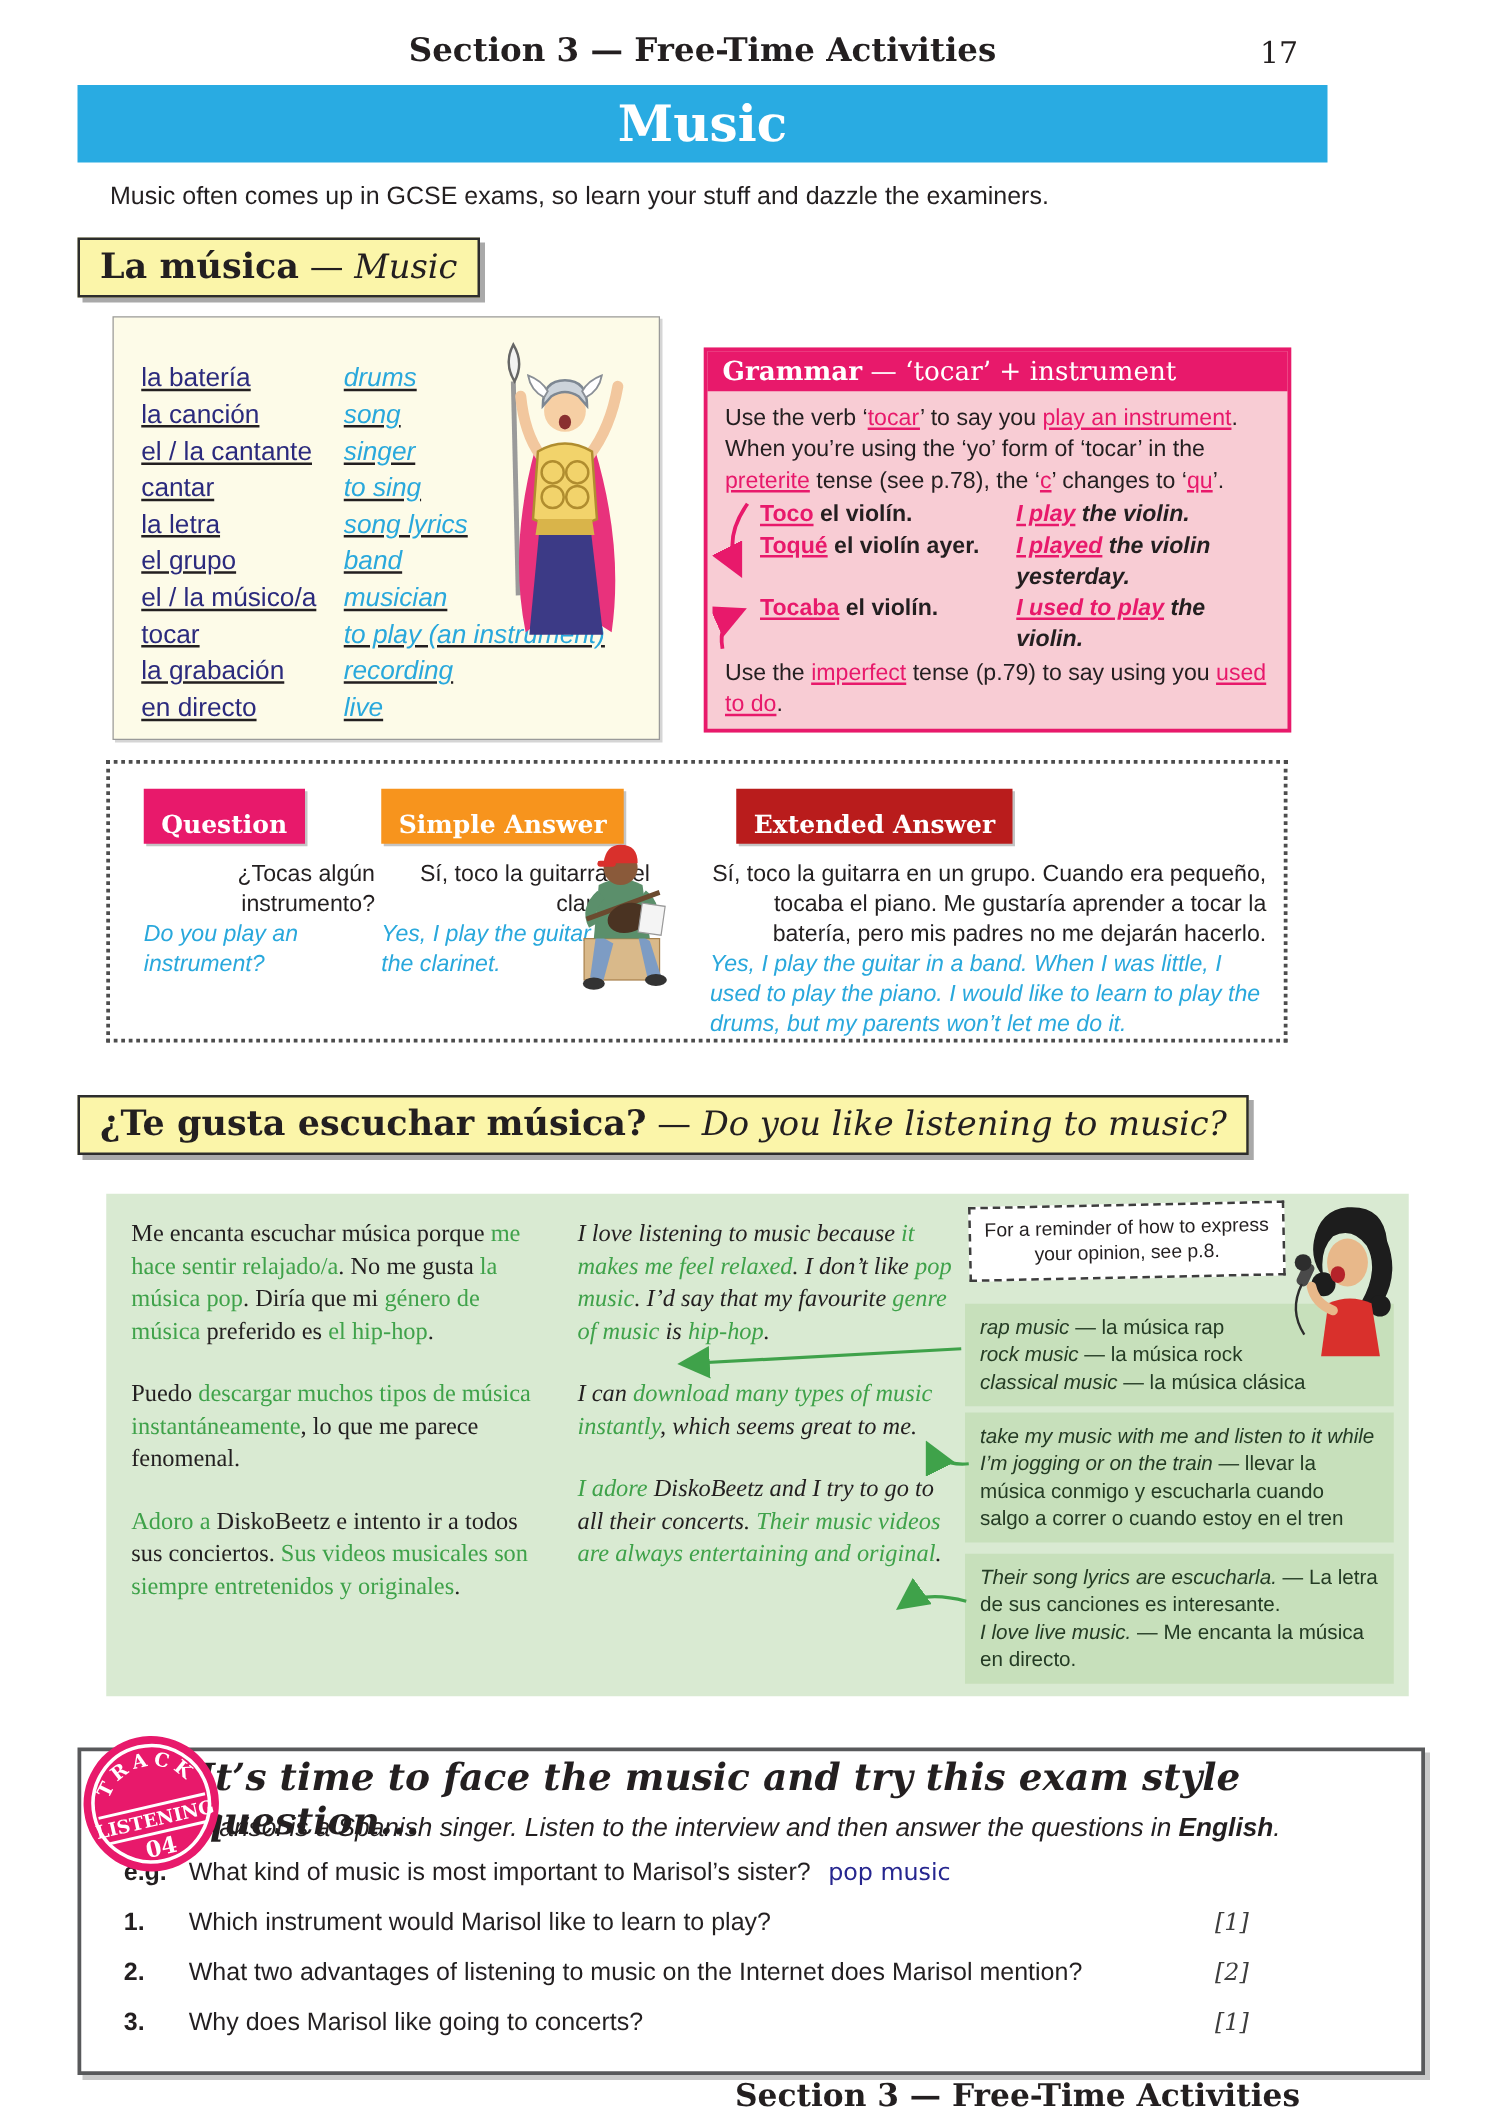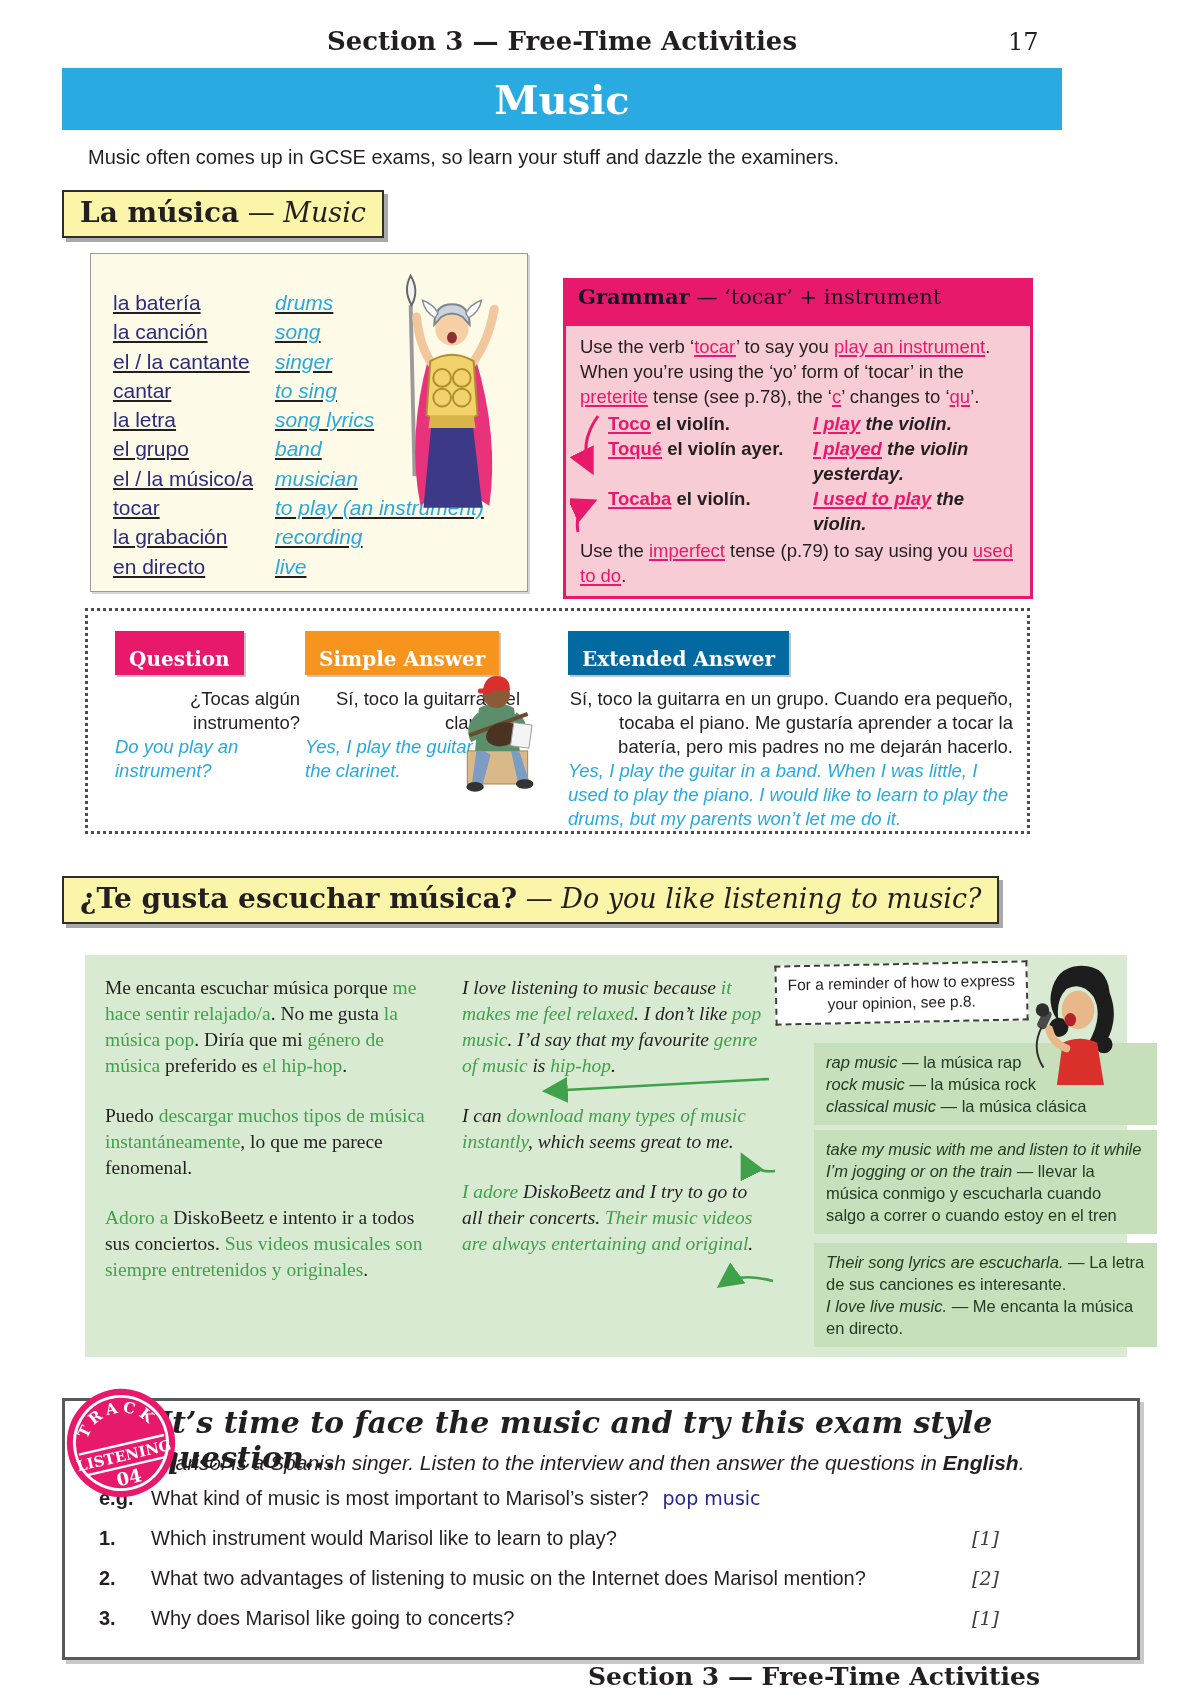--- a/index.html
+++ b/index.html
@@ -34,21 +34,21 @@
     background:#fdfbe8;border:1px solid #9a9a9a;box-shadow:2px 2px 0 #d5d5d5;box-sizing:border-box;}
   .vocab-list{position:absolute;top:34px;left:22px;font-size:21px;line-height:29.3px;}
   .vocab-row{display:flex;text-decoration:underline;}
   .v-es{flex:0 0 162px;color:#2b2a7d;}
   .v-en{color:#29a8dc;font-style:italic;}
   .viking{position:absolute;top:10px;left:300px;width:118px;height:278px;}
 
   
   .grammar-box{position:absolute;top:278px;left:563px;width:470px;background:#f8ccd4;
     border:3px solid #e8196b;box-sizing:border-box;}
-  .grammar-header{background:#e8196b;color:#0f172a;padding:3px 12px 17px;
+  .grammar-header{background:#e8196b;color:#ffffff;padding:3px 12px 4px;
     font-family:"DejaVu Serif",serif;font-size:21px;}
   .grammar-header .gh-title{font-weight:bold;}
   .grammar-body{position:relative;padding:8px 10px 8px 14px;font-size:18.5px;line-height:25px;}
   .gx-table{margin:2px 0 2px 28px;}
   .gx-row{display:flex;font-weight:bold;}
   .gx-es{flex:0 0 205px;}
   .gx-en{font-style:italic;}
   .g-arrows{position:absolute;left:4px;top:84px;width:44px;height:136px;}
 
   .seg-u{color:#e8196b;text-decoration:underline;text-decoration-thickness:2px;text-underline-offset:2px;}
@@ -56,40 +56,40 @@
   .seg-i{font-style:italic;}
   .seg-b{font-weight:bold;}
 
   
   .qa-box{position:absolute;top:608px;left:85px;width:945px;height:226px;
     border:3px dotted #4d4d4d;box-sizing:border-box;}
   .badge{display:inline-block;color:#fff;font-family:"DejaVu Serif",serif;font-weight:bold;
     font-size:20px;padding:16px 14px 4px;box-shadow:2px 2px 0 #c4c4c4;}
   .badge-q{background:#e8196b;}
   .badge-s{background:#f7941d;}
-  .badge-x{background:#0369a1;}
+  .badge-x{background:#b91c1c;margin-left:21px;}
   .qa-col{position:absolute;top:20px;font-size:18.5px;line-height:24px;}
   #qa-question{left:27px;width:185px;}
   #qa-simple{left:217px;width:215px;}
   #qa-extended{left:480px;width:445px;}
   .qa-es{margin-top:12px;text-align:right;}
   .qa-en{color:#29a8dc;font-style:italic;}
   .guitarist{position:absolute;left:352px;top:46px;width:112px;height:142px;}
 
   
   .green-box{position:absolute;top:955px;left:85px;width:1042px;height:402px;background:#d9ead2;}
   .gcol{position:absolute;top:20px;font-size:19.5px;line-height:26px;font-family:Liberation Serif, serif;}
   .gcol p{margin:0 0 24px 0;}
   #gcol-es{left:20px;width:322px;}
   #gcol-en{left:377px;width:300px;font-style:italic;}
   .reminder{position:absolute;left:690px;top:8px;width:253px;background:#fff;
     border:2px dashed #3d3d3d;padding:8px 8px;font-size:15.5px;line-height:20px;
     text-align:center;transform:rotate(-1.2deg);box-sizing:border-box;}
   .note{position:absolute;left:687px;width:343px;background:#c7e0bb;color:#243b24;
-    padding:8px 12px;font-size:16.5px;line-height:22px;box-sizing:border-box;margin-left:42px;}
+    padding:8px 12px;font-size:16.5px;line-height:22px;box-sizing:border-box;}
   #note-0{top:88px;}
   #note-1{top:175px;}
   #note-2{top:288px;}
   .singer{position:absolute;left:945px;top:2px;width:96px;height:132px;}
   .green-arrows{position:absolute;left:0;top:0;pointer-events:none;}
 
   
   .exam-box{position:absolute;top:1398px;left:62px;width:1078px;height:262px;
     border:3px solid #58595b;box-shadow:4px 4px 0 #c9c9c9;box-sizing:border-box;background:#fff;}
   .exam-heading{position:absolute;left:93px;top:4px;width:950px;

